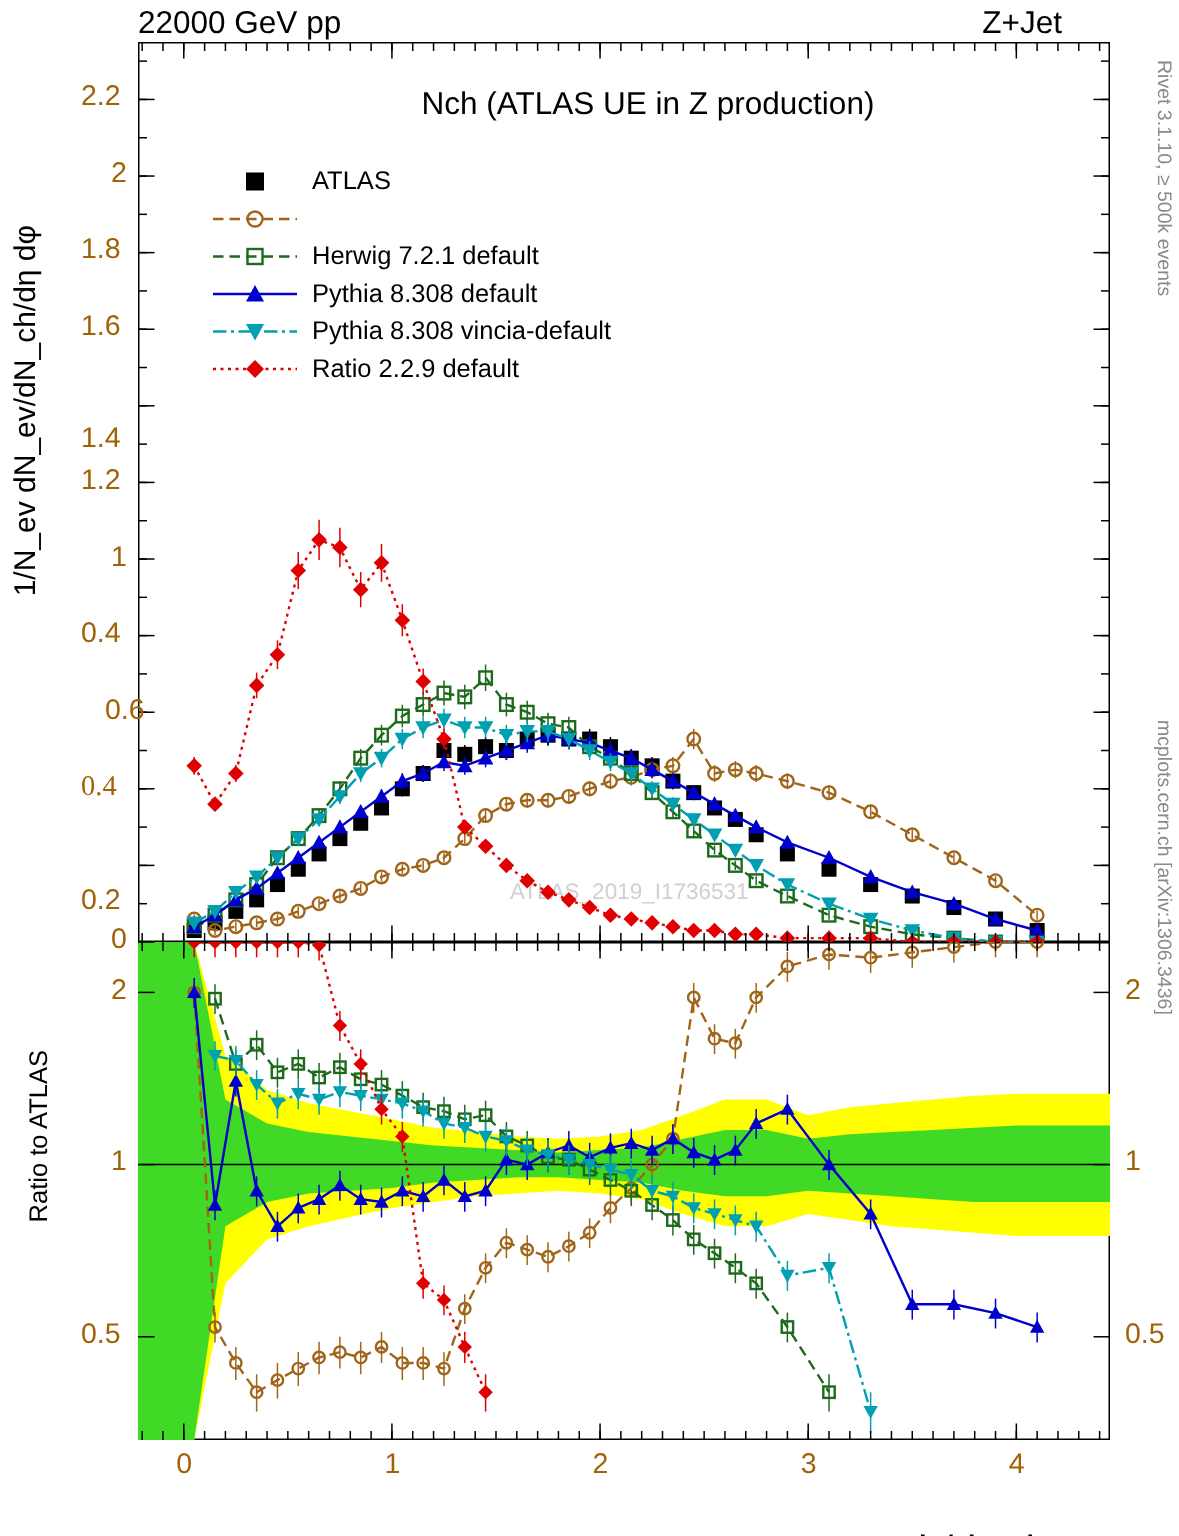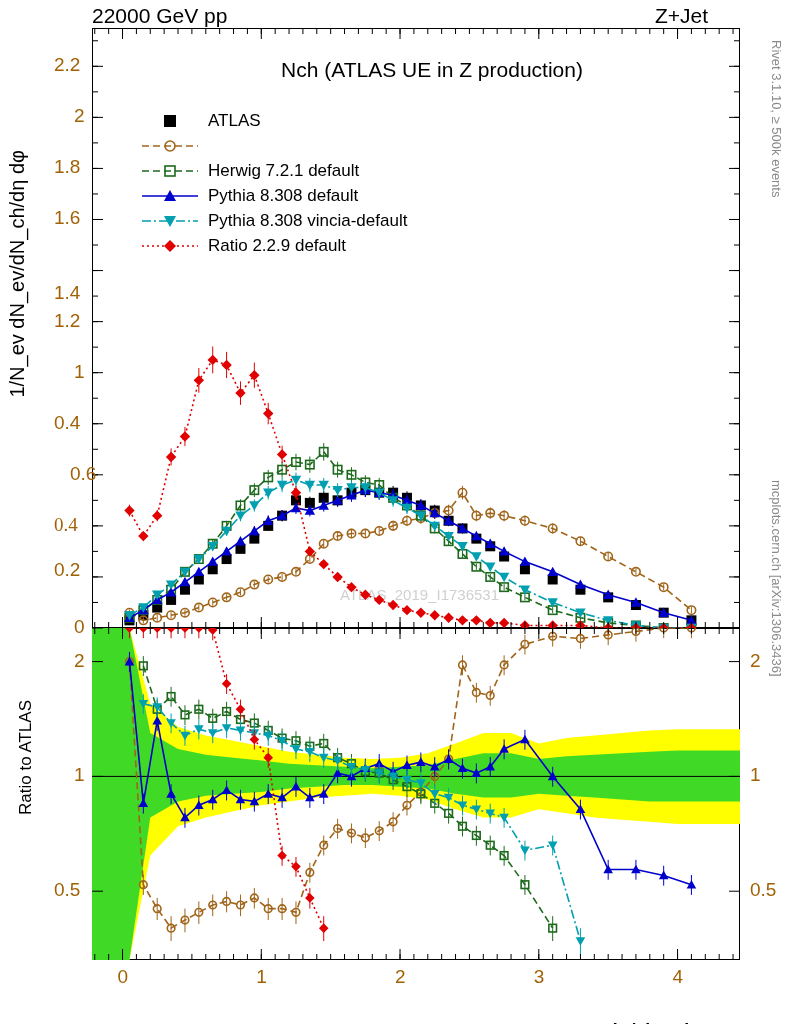--- a/index.html
+++ b/index.html
@@ -1163,21 +1163,21 @@
       <line x1="719.186295503212" y1="960" x2="719.186295503212" y2="954" stroke="#000"></line>
       <line x1="719.186295503212" y1="628" x2="719.186295503212" y2="634" stroke="#000"></line>
       <line x1="733.0620985010706" y1="628" x2="733.0620985010706" y2="622" stroke="#000"></line>
       <line x1="733.0620985010706" y1="28" x2="733.0620985010706" y2="34" stroke="#000"></line>
       <line x1="733.0620985010706" y1="960" x2="733.0620985010706" y2="954" stroke="#000"></line>
       <line x1="733.0620985010706" y1="628" x2="733.0620985010706" y2="634" stroke="#000"></line>
     </svg>
 
   <div id="ticks">
       <div class="tick ytick" style="left: 74px; top: 616px;">0</div>
-      <div class="tick ytick" style="left: 54px; top: 559px;">0.2</div>
+      <div class="tick ytick" style="left: 54px; top: 590px;">0.2</div>
       <div class="tick ytick" style="left: 54px; top: 513.872px; font-family: Liberation Serif, serif;">0.4</div>
       <div class="tick ytick" style="left: 70px; top: 462.809px;">0.6</div>
       <div class="tick ytick" style="left: 54px; top: 411.745px;">0.4</div>
       <div class="tick ytick" style="left: 74px; top: 360.681px;">1</div>
       <div class="tick ytick" style="left: 54px; top: 309.617px;">1.2</div>
       <div class="tick ytick" style="left: 54px; top: 246px; margin-top: 36px;">1.4</div>
       <div class="tick ytick" style="left: 54px; top: 207.489px;">1.6</div>
       <div class="tick ytick" style="left: 54px; top: 156.426px;">1.8</div>
       <div class="tick ytick" style="left: 74px; top: 105.362px;">2</div>
       <div class="tick ytick" style="left: 54px; top: 54.2979px;">2.2</div>

